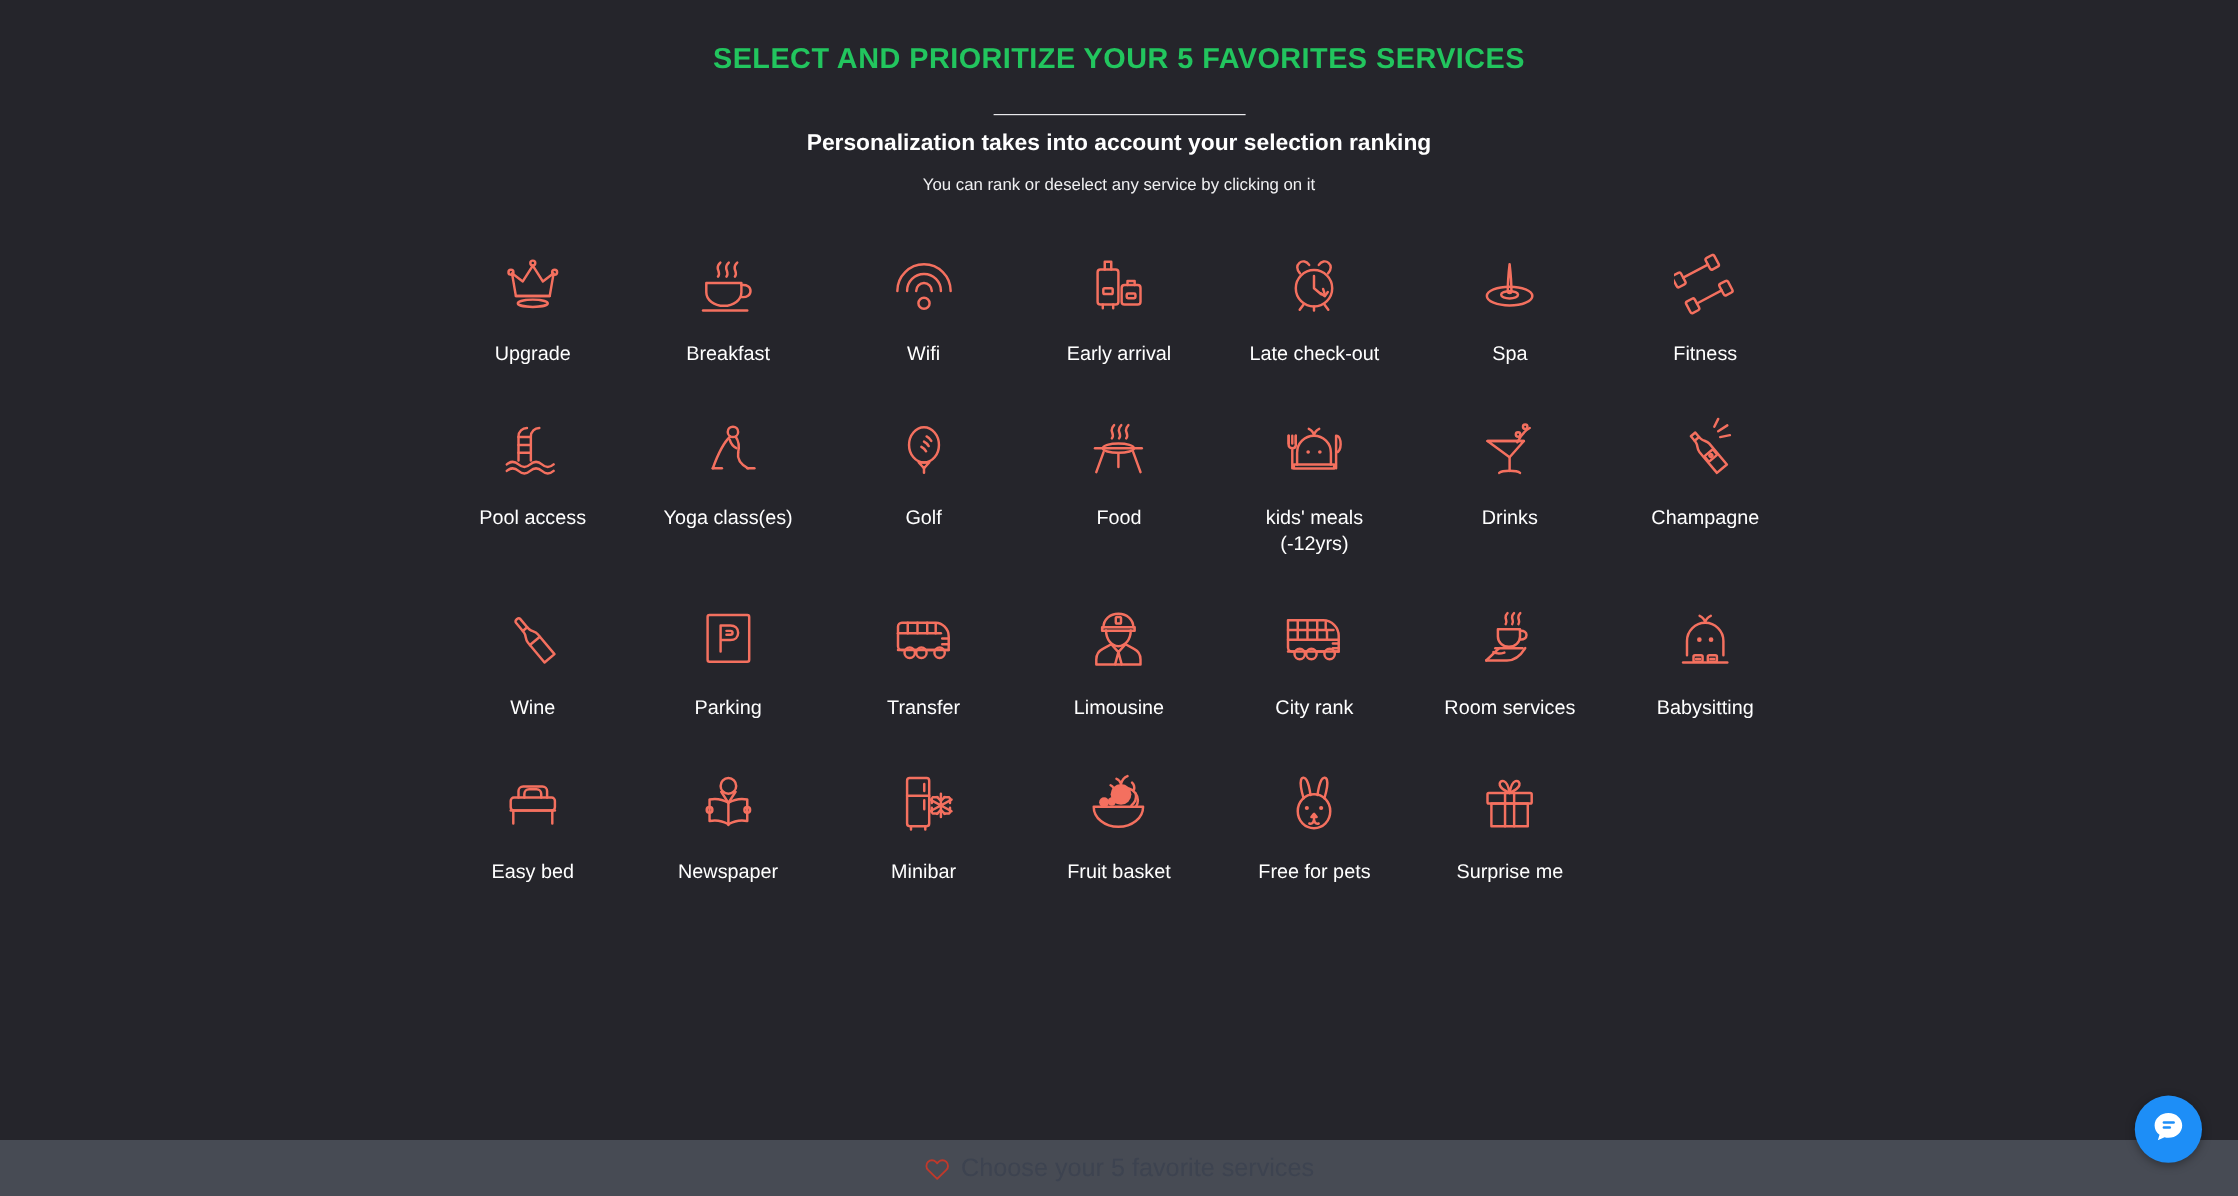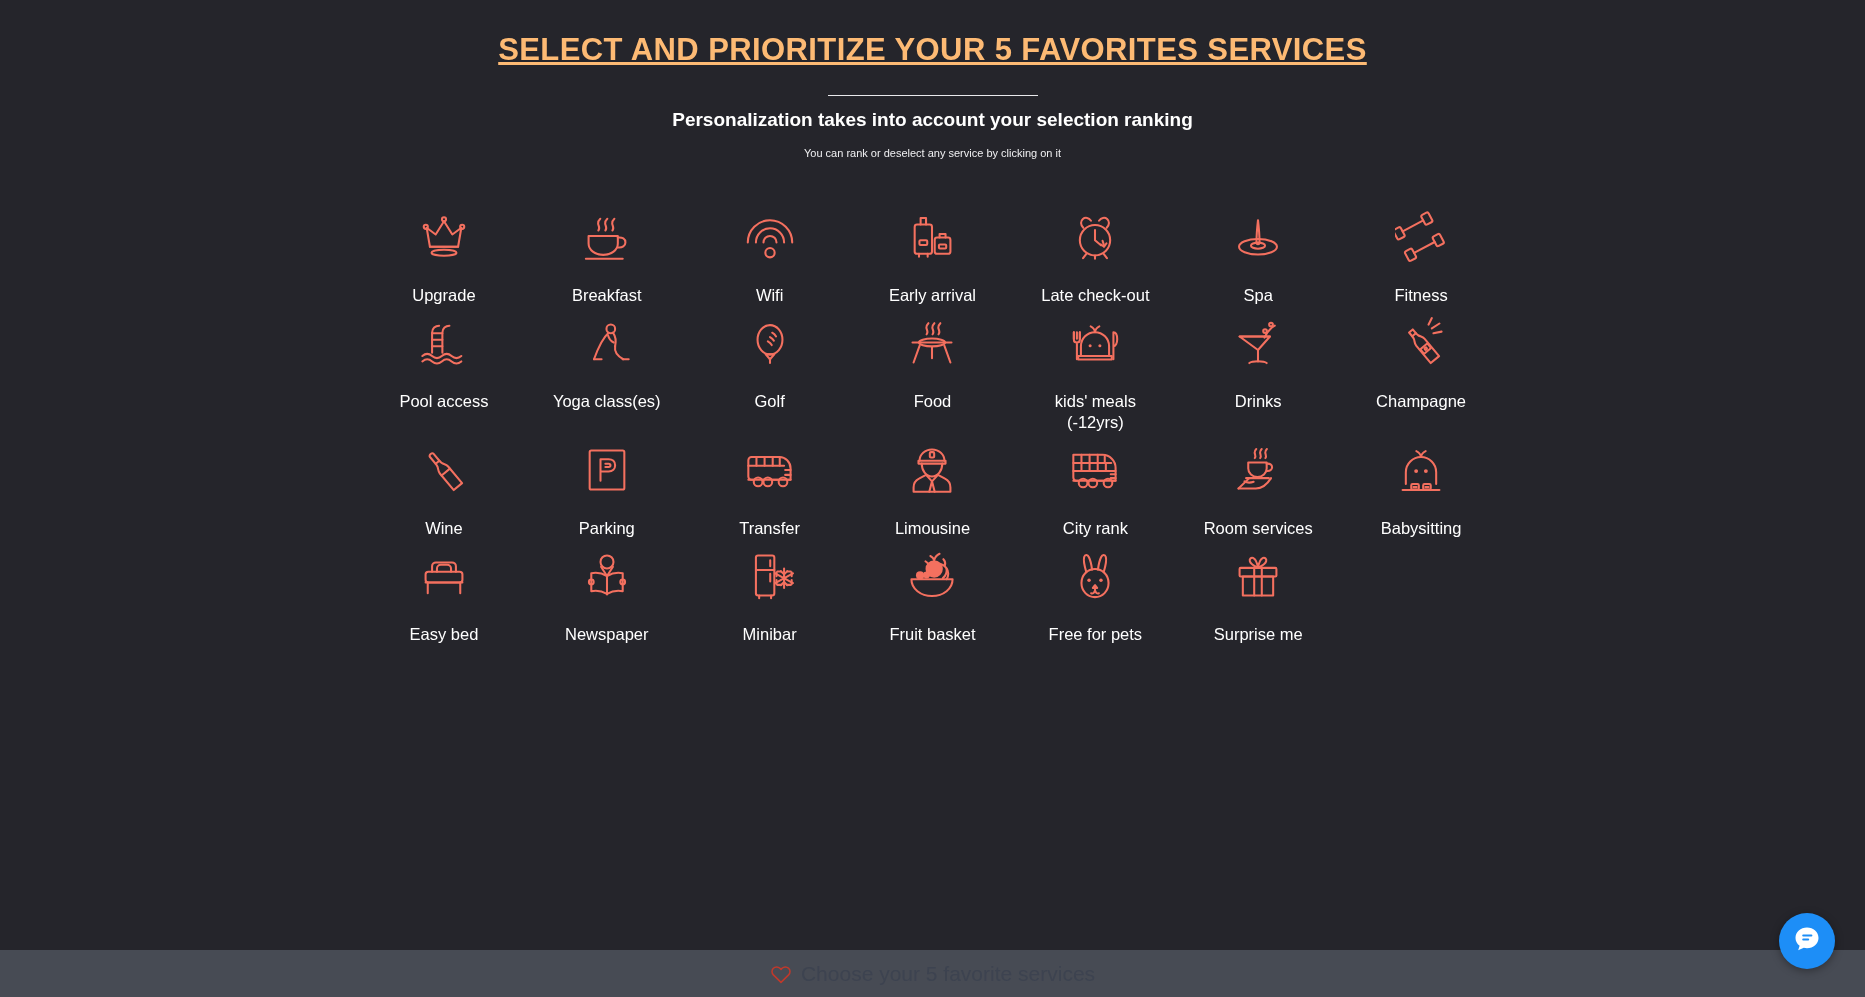--- a/index.html
+++ b/index.html
@@ -16,57 +16,57 @@
     width: 1865px;
     height: 997px;
     position: relative;
     background: #25252b;
   }
 
   
   .header { padding-top: 30px; text-align: center; }
 
   .page-title {
-    color: #fdba74;
-    font-size: 31px;
+    color: #22c55e;
+    font-size: 24px;
     font-weight: bold;
     letter-spacing: 0.4px;
     line-height: 40px;
-    text-decoration: underline;
   }
 
   .divider-wrap { display: flex; justify-content: center; margin-top: 25px; }
   .divider {
     width: 210px;
     height: 1px;
     background: #e9e9ec;
   }
 
   .subtitle {
     margin-top: 11px;
     color: #ffffff;
     font-size: 19px;
     font-weight: bold;
     line-height: 26px;
   }
   .hint {
     margin-top: 9px;
     color: #f0f0f2;
-    font-size: 11px;
+    font-size: 14px;
     font-weight: normal;
     line-height: 22px;
   }
 
   
   .services-grid {
     margin: 0 auto;
     margin-top: 36px;
     width: 1140px;
     display: grid;
     grid-template-columns: repeat(7, 1fr);
+    row-gap: 31px;
   }
 
   .service-tile {
     display: flex;
     flex-direction: column;
     align-items: center;
     cursor: pointer;
     user-select: none;
     padding-top: 6px;
   }

